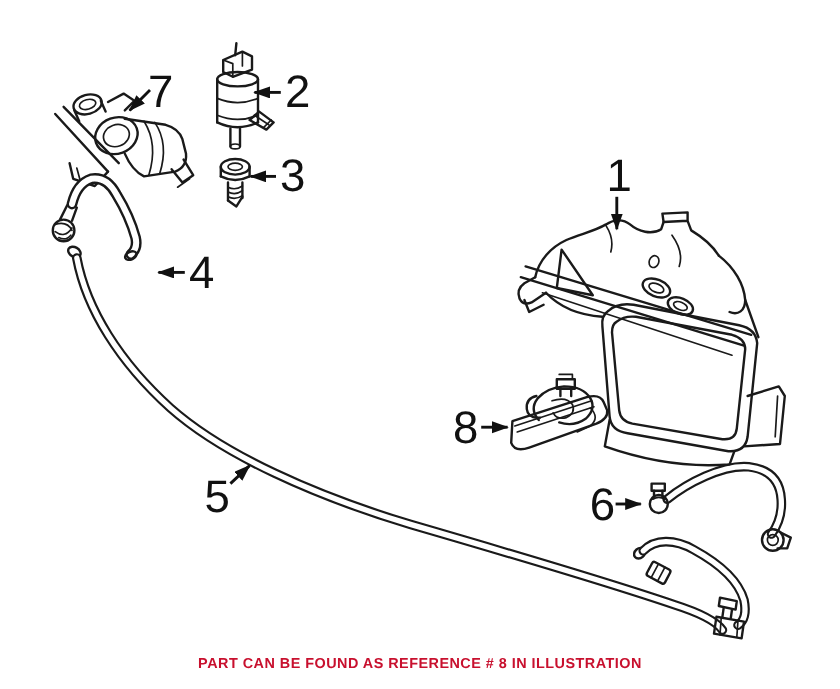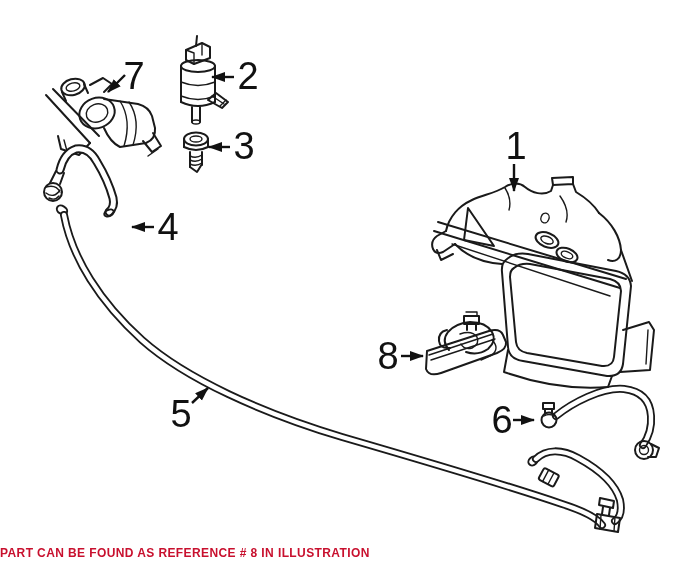--- a/index.html
+++ b/index.html
@@ -10,21 +10,21 @@
   svg{position:absolute;left:0;top:0;}
   .ln{fill:none;stroke:#1a1a1a;stroke-width:2;stroke-linecap:round;stroke-linejoin:round;}
   .thin{fill:none;stroke:#1a1a1a;stroke-width:1.4;stroke-linecap:round;stroke-linejoin:round;}
   .hoseO{fill:none;stroke:#1a1a1a;stroke-width:9;stroke-linecap:round;}
   .hoseI{fill:none;stroke:#ffffff;stroke-width:5;stroke-linecap:round;}
   .hoseO2{fill:none;stroke:#1a1a1a;stroke-width:8;stroke-linecap:round;}
   .hoseI2{fill:none;stroke:#ffffff;stroke-width:4.4;stroke-linecap:round;}
   .num{font-family:"Liberation Sans",sans-serif;font-size:38px;fill:#111111;text-anchor:middle;}
   .callout-line{stroke:#111111;stroke-width:2.4;fill:none;}
   .caption{
-    position:absolute;left:0;right:0;top:546px;text-align:left;
+    position:absolute;left:0;right:0;top:546px;text-align:center;
     font-family:"Liberation Sans",sans-serif;font-size:12px;font-weight:bold;
     letter-spacing:0.4px;color:#c8102e;
   }
 </style>
 </head>
 <body>
 
 <div class="stage">
   <svg width="700" height="574" viewBox="0 0 700 574">
     <defs>

